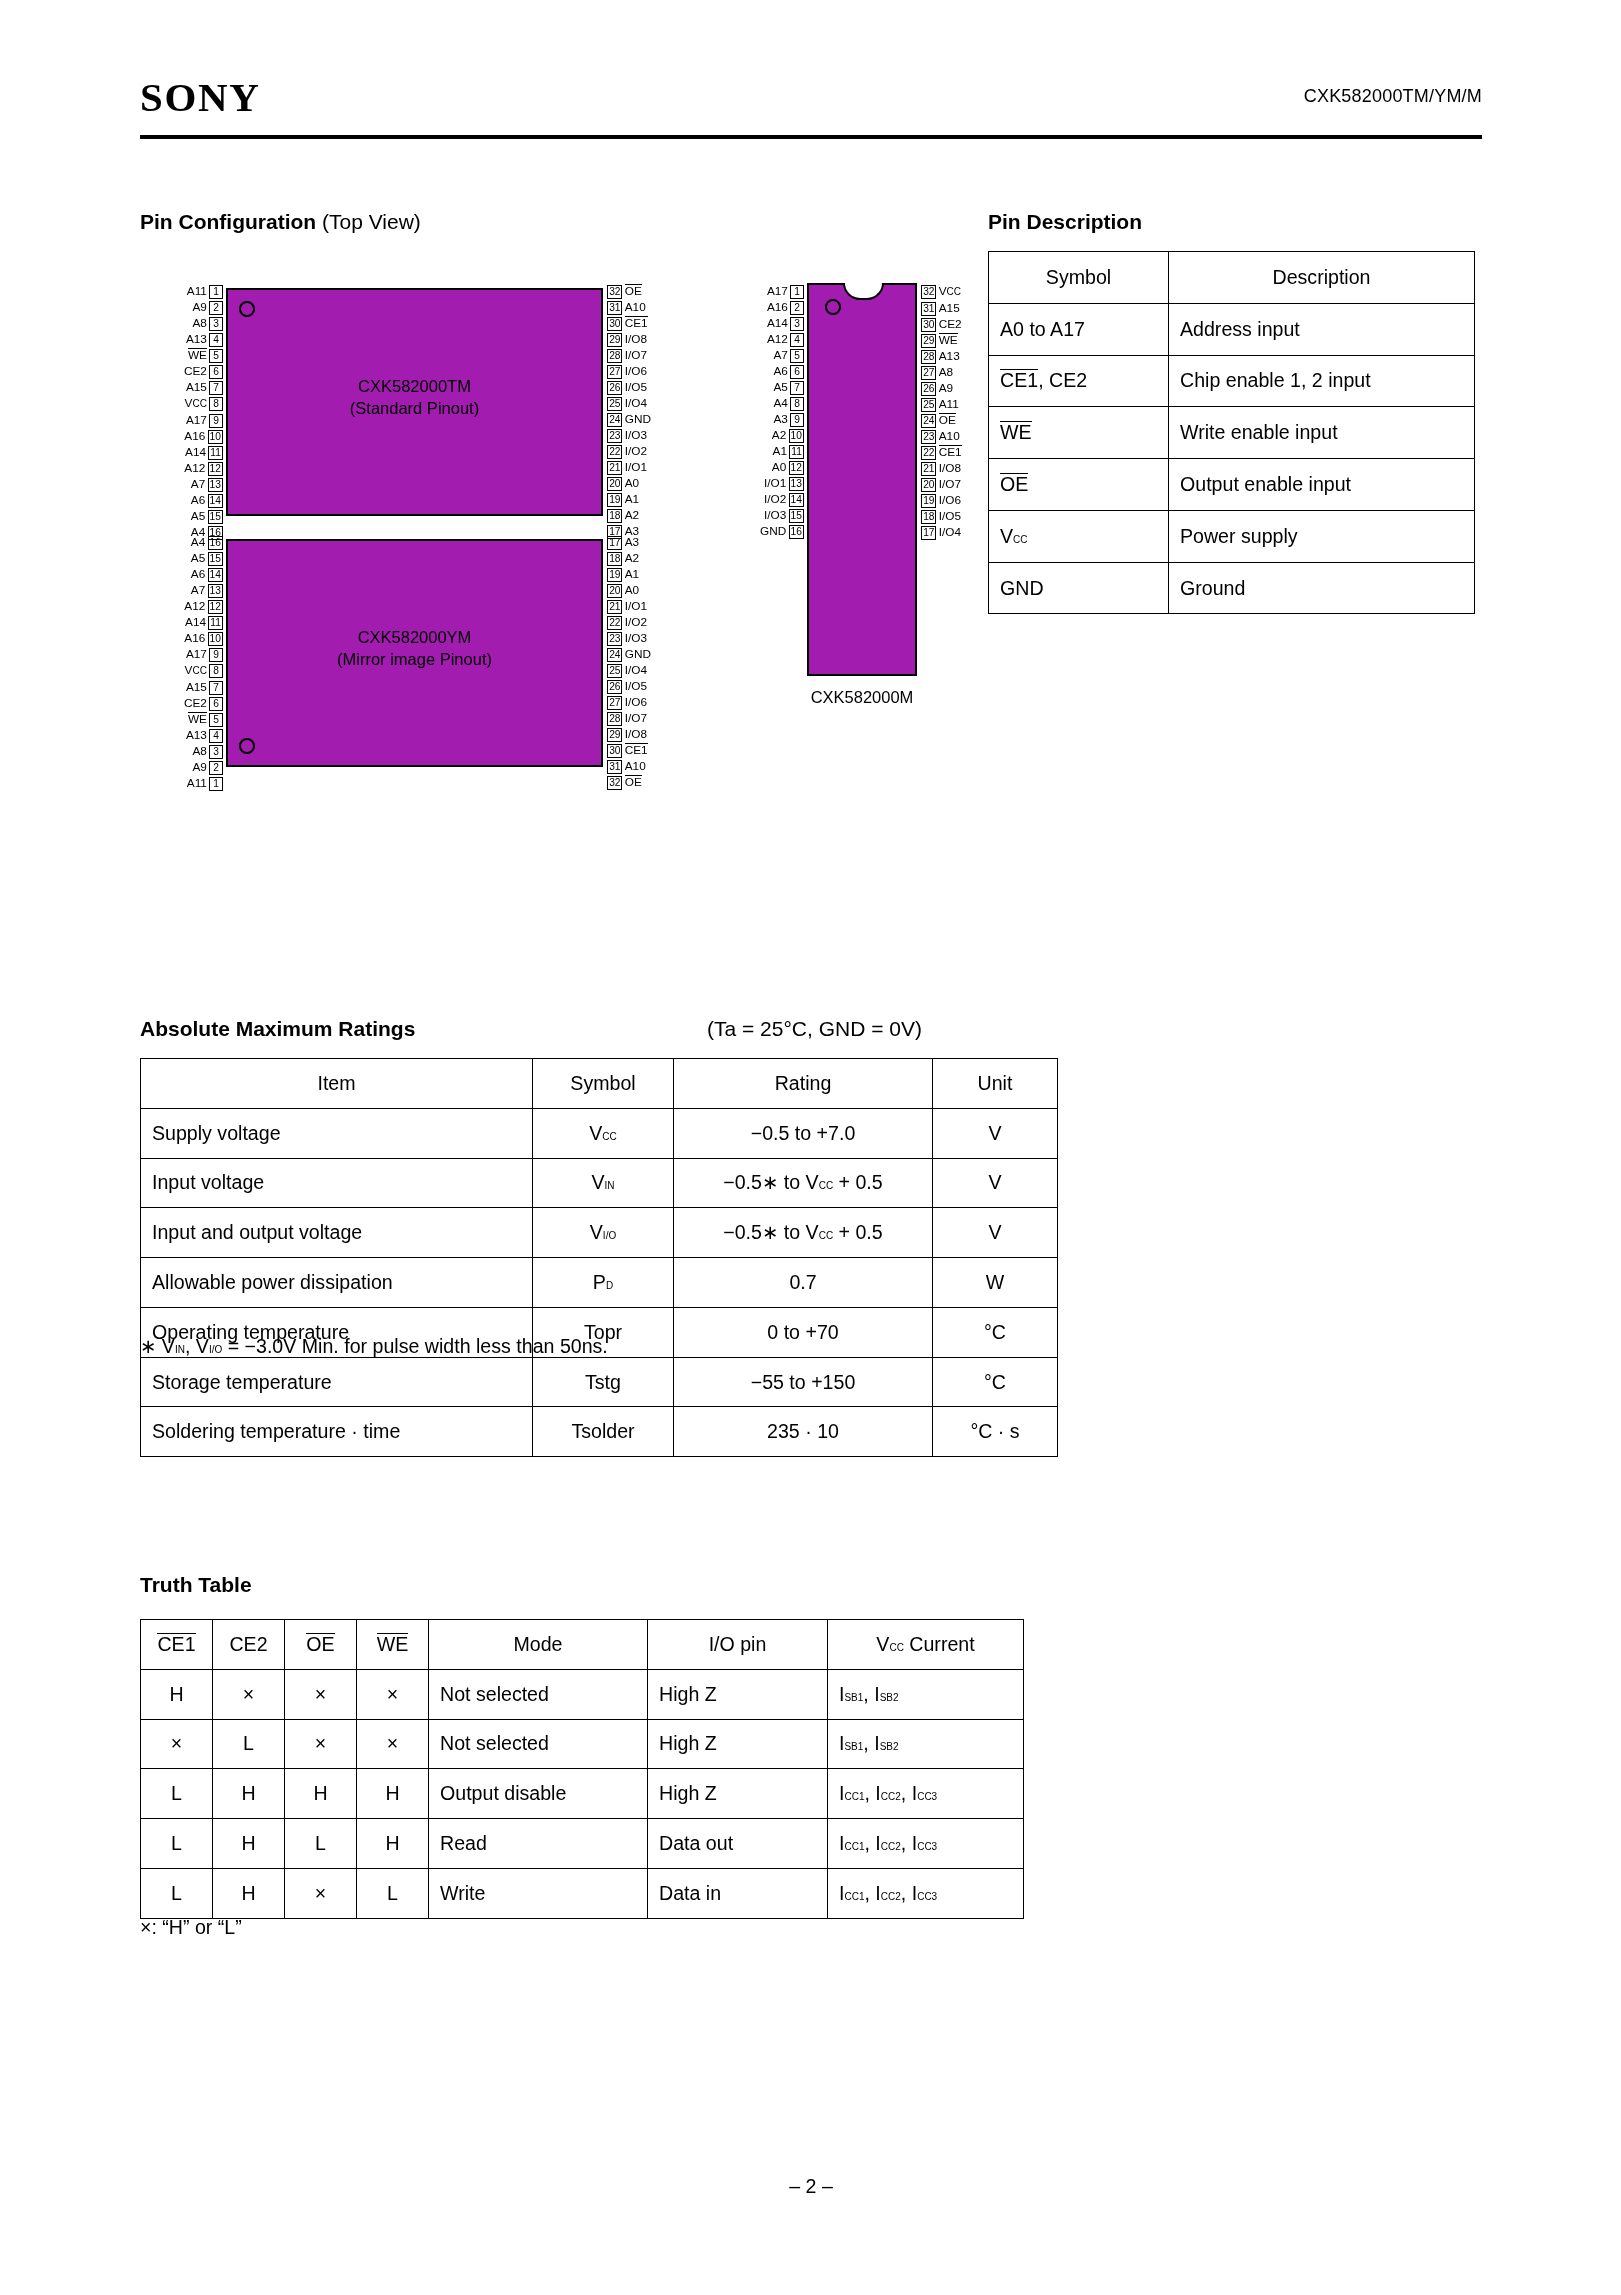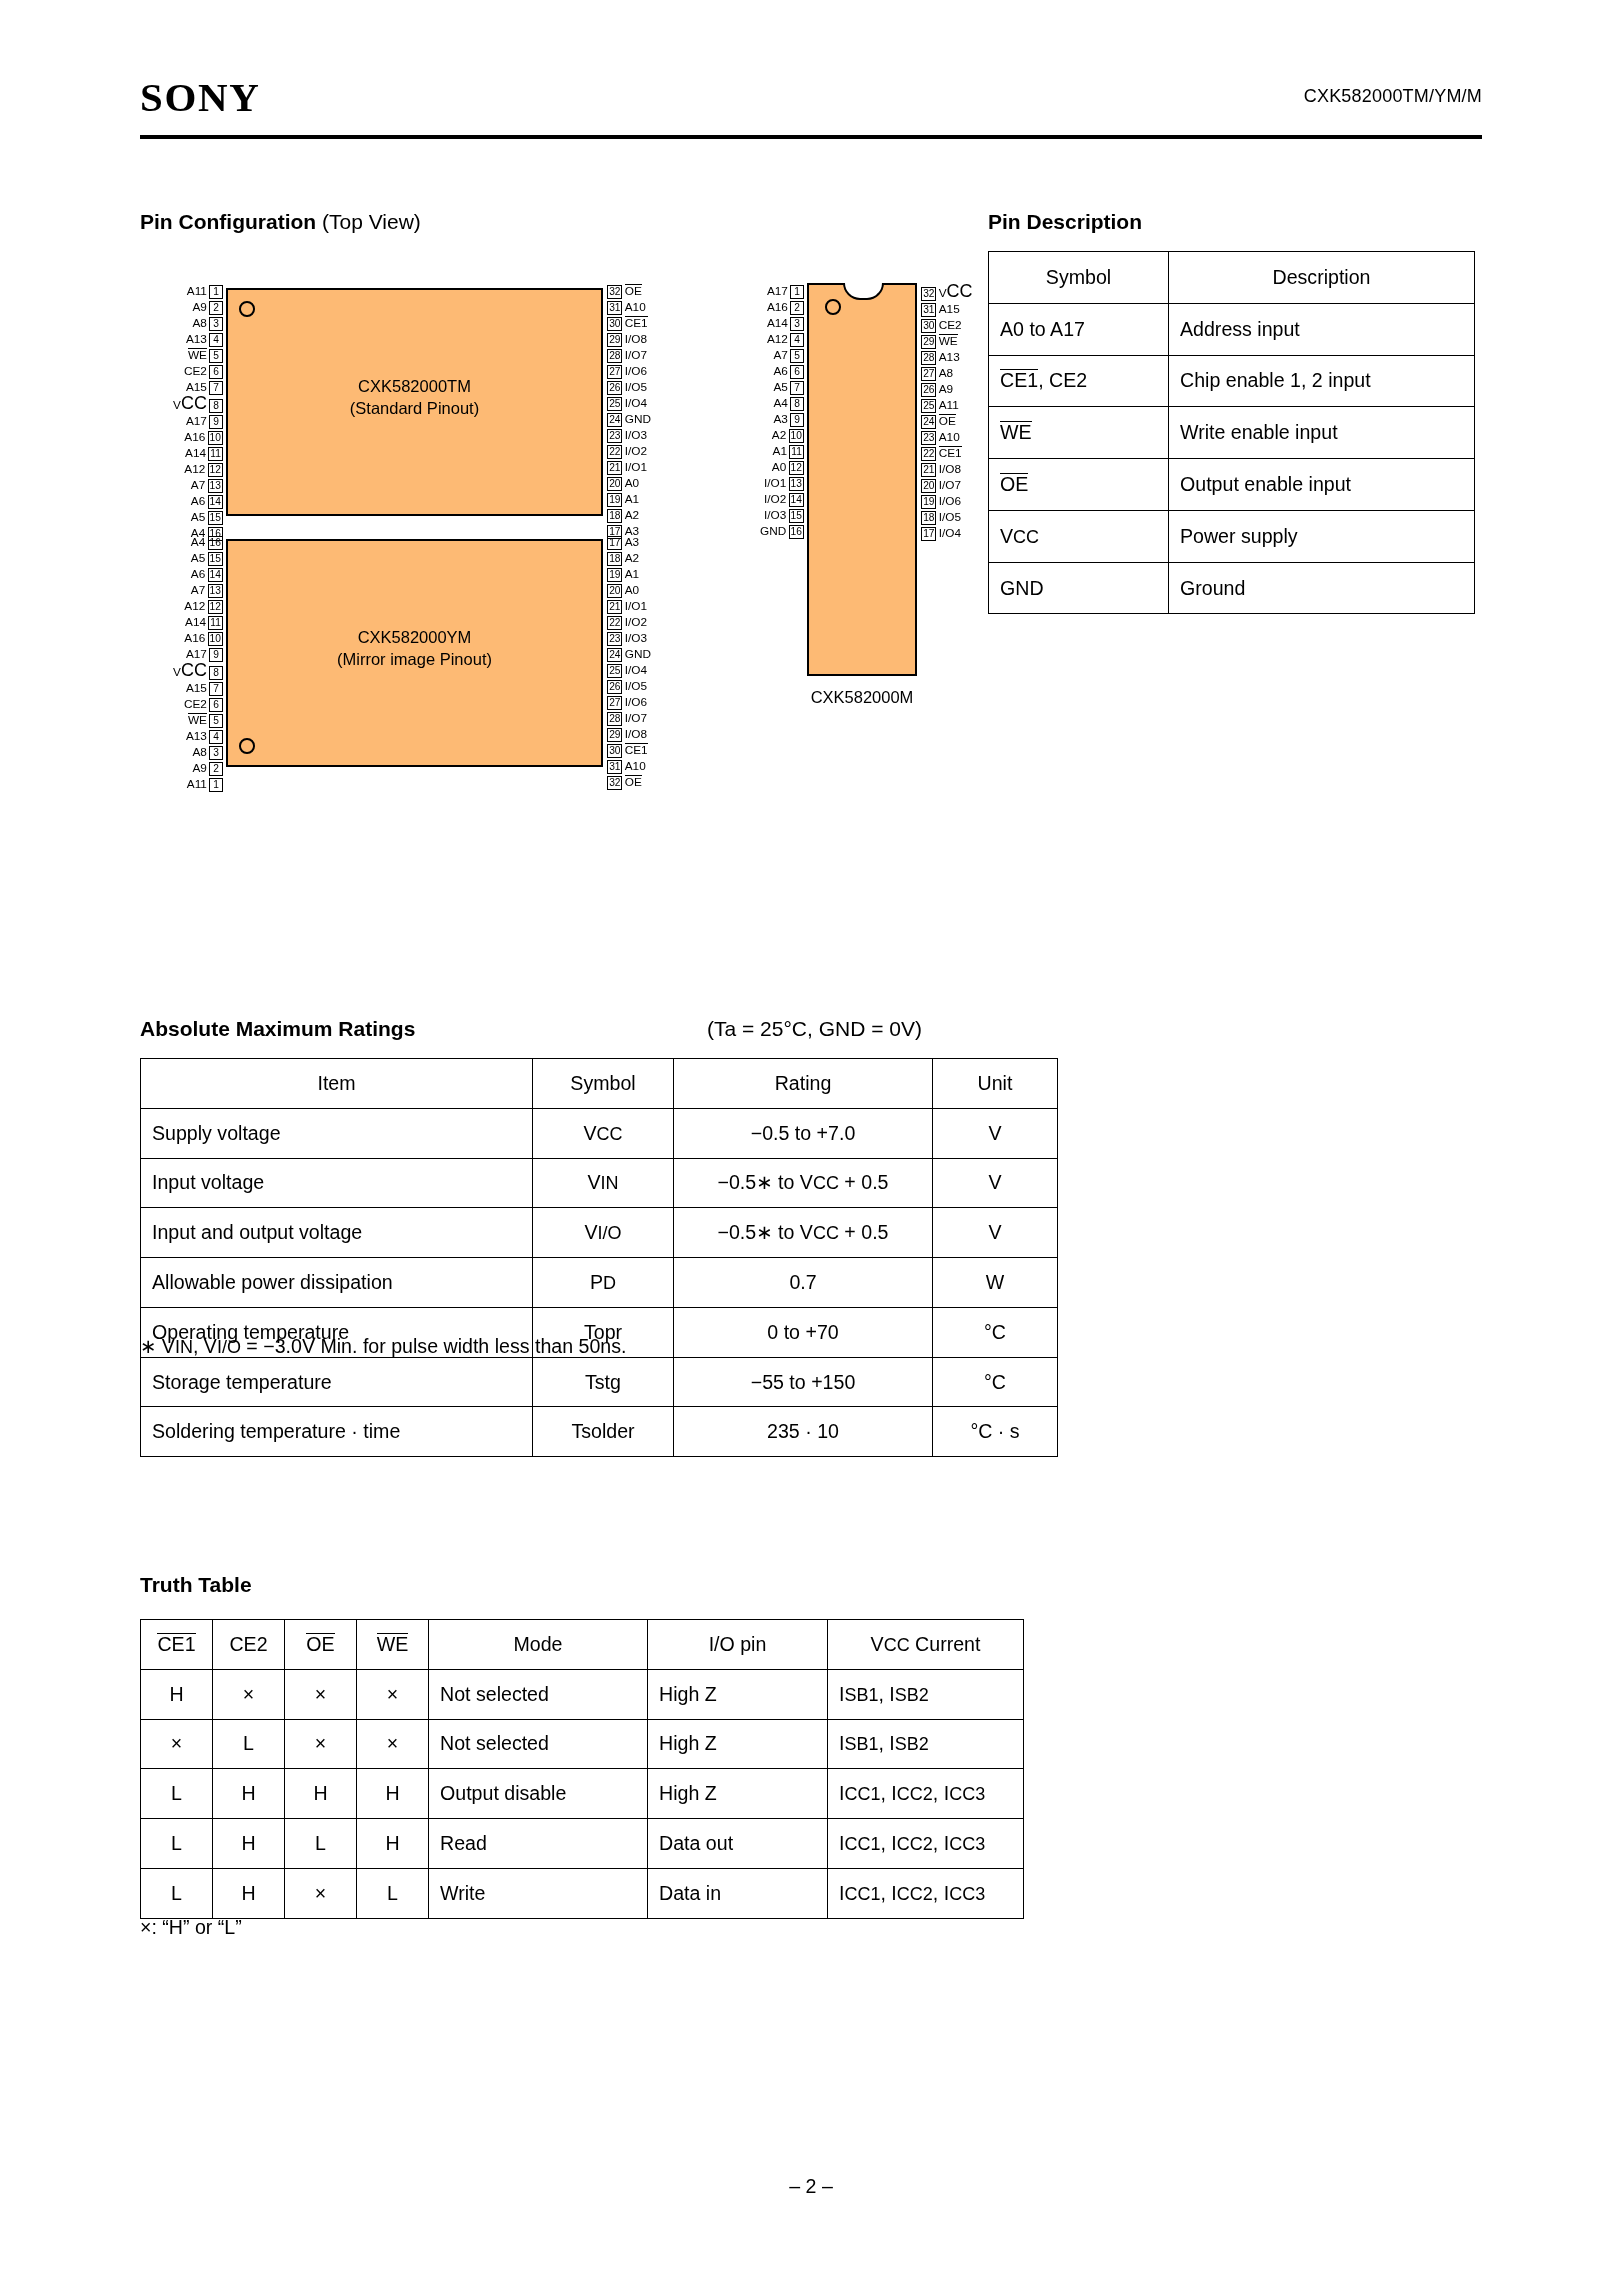--- a/index.html
+++ b/index.html
@@ -57,21 +57,21 @@
     font-weight: normal;
   }
 
   
   #pinconfig { position:absolute; left:140px; top:217px; width:864px; height:722px; }
 
   .pkg {
     position:absolute;
     border: 2.4px solid #000;
     box-sizing: border-box;
-    background:#fdba74;
+    background:#a21caf;
   }
   .pkg-label {
     position:absolute;
     width:100%;
     text-align:center;
     font-size: 16.5px;
     line-height: 1.35;
   }
   .pkg-dot {
     position:absolute;
@@ -155,21 +155,21 @@
   
   #truth { position:absolute; left:140px; top:1619px; }
   #truth-title { left:140px; top:1573px; }
   #truth table { font-size:19.6px; }
   #truth td, #truth th { height: 33px; }
   #truth .c-s { width: 49px; text-align:center; }
   #truth .c-mode { width: 196px; }
   #truth .c-io { width: 157px; }
   #truth .c-cur { width: 173px; }
 
-  .sub-s { font-size: 18px; vertical-align: baseline; }
+  .sub-s { font-size: 10px; vertical-align: baseline; }
 
   
   .pageno {
     position:absolute;
     left:0; right:0;
     top: 2175px;
     text-align:center;
     font-size: 19.6px;
   }
 </style>

